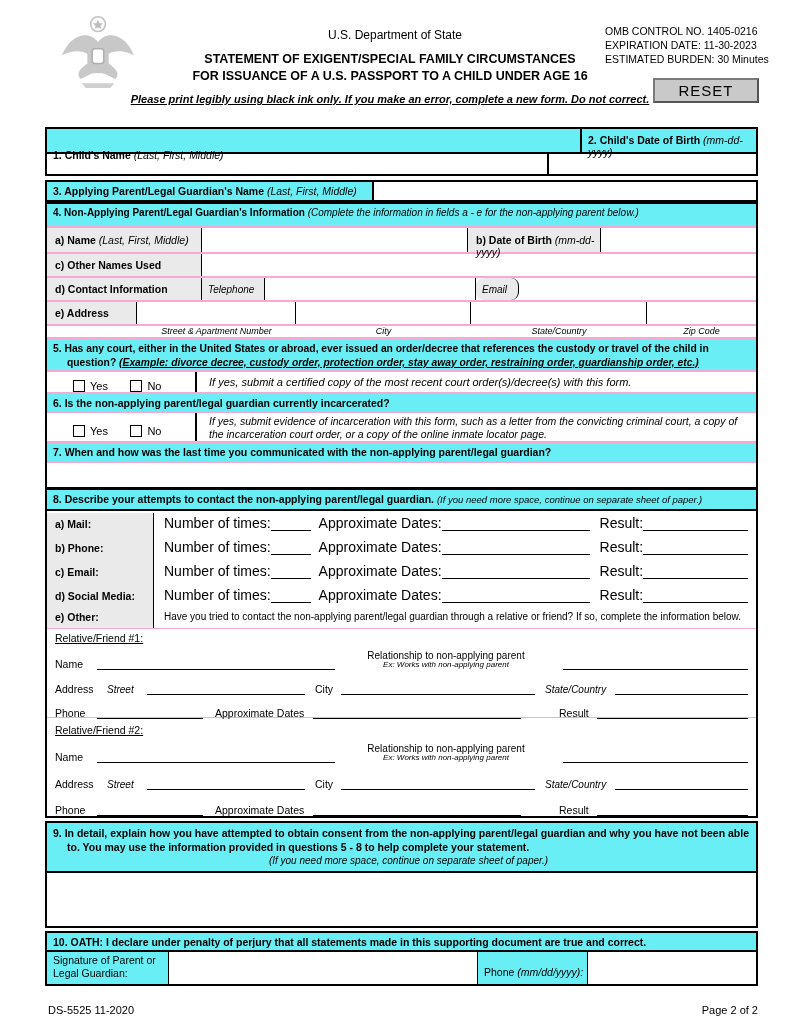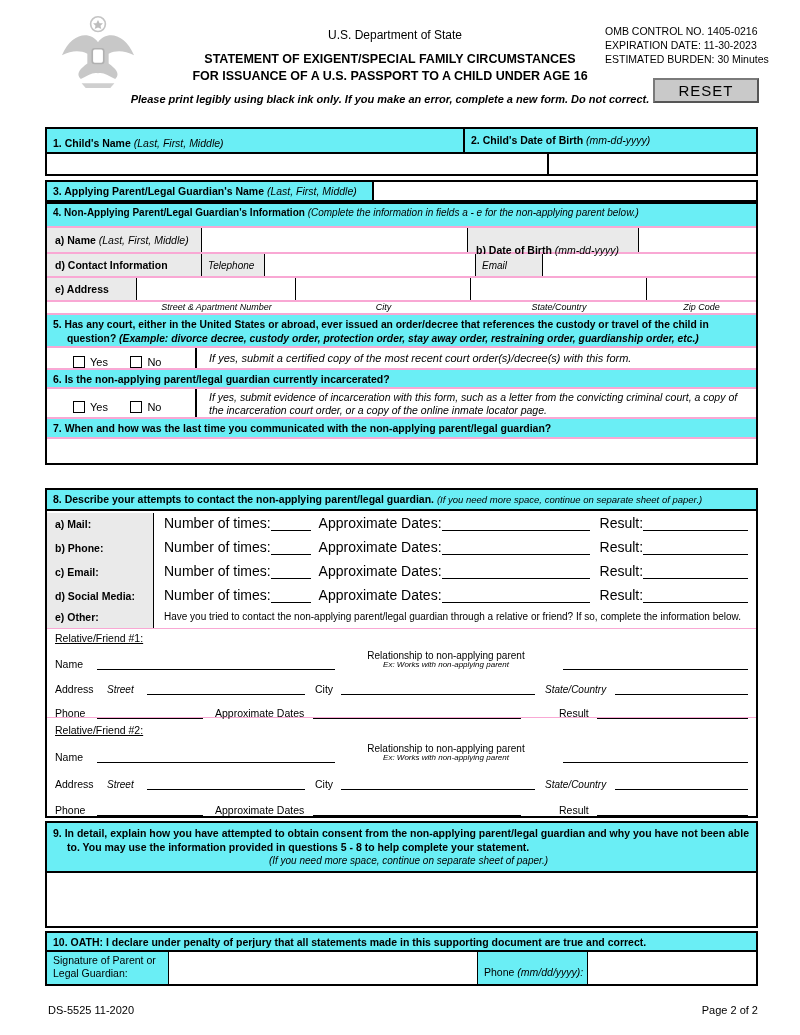--- a/index.html
+++ b/index.html
@@ -4,21 +4,21 @@
 <style>
   html,body{margin:0;padding:0;}
   body{width:800px;height:1035px;background:#fff;font-family:"Liberation Sans","DejaVu Sans",sans-serif;color:#000;}
   .page{position:relative;width:800px;height:1035px;background:#fff;overflow:hidden;}
   .abs{position:absolute;}
   .blk{position:absolute;left:45px;width:713px;border:2px solid #000;box-sizing:border-box;background:#fff;}
   .bar{background:#6aeef5;font-weight:bold;font-size:10.5px;box-sizing:border-box;}
   .gray{background:#eaeaea;}
   .b{font-weight:bold;}
   .i{font-style:italic;}
-  .bi{font-weight:bold;font-style:italic;}
+  .bi{font-weight:bold;font-style:italic;text-decoration:underline;}
   .row{display:flex;box-sizing:border-box;}
   .cell{box-sizing:border-box;}
   .vdiv{border-left:2px solid #000;}
   .vdiv1{border-left:1px solid #000;}
   .hdivt{border-top:2px solid #f9a8d4;}
   .fl{display:inline-block;border-bottom:1px solid #000;height:13px;vertical-align:bottom;box-sizing:border-box;}
   .cb{display:inline-block;width:12px;height:12px;border:1.5px solid #000;background:#fff;vertical-align:middle;margin-right:5px;box-sizing:border-box;}
   .cbl{font-size:11px;vertical-align:middle;}
   .hang{padding:3px 6px 2px 20px;text-indent:-14px;line-height:1.35;}
   .alab{width:107px;background:#eaeaea;border-right:1px solid #000;font-weight:bold;font-size:10.5px;padding:5px 0 0 8px;box-sizing:border-box;}
@@ -48,21 +48,21 @@
 
   <div class="abs" style="left:605px;top:24px;width:190px;font-size:10.5px;line-height:14px;">
     <div>OMB CONTROL NO. 1405-0216</div>
     <div>EXPIRATION DATE: 11-30-2023</div>
     <div>ESTIMATED BURDEN: 30 Minutes</div>
   </div>
   <div class="resetbtn">RESET</div>
 
   <div class="blk" style="top:127px;height:49px;">
     <div class="row bar" style="height:25px;border-bottom:2px solid #000;">
-      <div class="cell" style="width:416px;padding:8px 0 0 6px;"><span>1.  Child's Name</span> <span class="i" style="font-weight:normal;">(Last, First, Middle)</span></div>
+      <div class="cell" style="width:533px;padding:20px 0 0 6px;"><span>1.  Child's Name</span> <span class="i" style="font-weight:normal;">(Last, First, Middle)</span></div>
       <div class="cell vdiv" style="flex:1;padding:5px 0 0 6px;"><span>2.  Child's Date of Birth</span> <span class="i" style="font-weight:normal;">(mm-dd-yyyy)</span></div>
     </div>
     <div class="row" style="height:20px;">
       <div class="cell" style="width:500px;"></div>
       <div class="cell vdiv" style="flex:1;"></div>
     </div>
   </div>
 
   <div class="blk" style="top:180px;height:22px;">
     <div class="row" style="height:100%;">
@@ -70,30 +70,34 @@
       <div class="cell" style="flex:1;"></div>
     </div>
   </div>
 
   <div class="blk" style="top:202px;">
     <div class="bar" style="height:22px;padding:3px 0 0 6px;font-size:10px;"><span>4.  Non-Applying Parent/Legal Guardian's Information</span> <span class="i" style="font-weight:normal;">(Complete the information in fields a - e for the non-applying parent below.)</span></div>
 
     <div class="row hdivt" style="height:26px;font-size:10.5px;">
       <div class="cell gray b" style="width:155px;padding:6px 0 0 8px;border-right:1px solid #000;"><span>a)  Name</span> <span class="i" style="font-weight:normal;">(Last, First, Middle)</span></div>
       <div class="cell" style="width:265px;"></div>
-      <div class="cell gray b vdiv1" style="width:172px;padding:16px 0 0 8px;border-right:1px solid #000;"><span>b)  Date of Birth</span> <span class="i" style="font-weight:normal;">(mm-dd-yyyy)</span></div>
-      <div class="cell" style="flex:1;"></div>
-    </div>
-
+      <div class="cell gray b vdiv1" style="width:134px;padding:6px 0 0 8px;border-right:1px solid #000;"><span>b)  Date of Birth</span> <span class="i" style="font-weight:normal;">(mm-dd-yyyy)</span></div>
+      <div class="cell" style="flex:1;"></div>
+    </div>
+
+    <div class="row hdivt" style="height:24px;font-size:10.5px;">
+      <div class="cell gray b" style="width:155px;padding:5px 0 0 8px;border-right:1px solid #000;">c)  Other Names Used</div>
+      <div class="cell" style="flex:1;"></div>
+    </div>
 
     <div class="row hdivt" style="height:24px;font-size:10.5px;">
       <div class="cell gray b" style="width:155px;padding:5px 0 0 8px;border-right:1px solid #000;">d)  Contact Information</div>
       <div class="cell gray i" style="width:63px;padding:6px 0 0 6px;font-size:10px;border-right:1px solid #000;">Telephone</div>
       <div class="cell" style="width:211px;border-right:1px solid #000;"></div>
-      <div class="cell gray i" style="width:67px;padding:6px 0 0 6px;font-size:10px;border-right:1px solid #000;">Email</div>
+      <div class="cell gray i" style="width:43px;padding:6px 0 0 6px;font-size:10px;border-right:1px solid #000;border-radius:8px;">Email</div>
       <div class="cell" style="flex:1;"></div>
     </div>
 
     <div class="row hdivt" style="height:24px;font-size:10.5px;">
       <div class="cell gray b" style="width:90px;padding:5px 0 0 8px;border-right:1px solid #000;">e)  Address</div>
       <div class="cell" style="width:159px;border-right:1px solid #000;"></div>
       <div class="cell" style="width:175px;border-right:1px solid #000;"></div>
       <div class="cell" style="width:176px;border-right:1px solid #000;"></div>
       <div class="cell" style="flex:1;"></div>
     </div>

